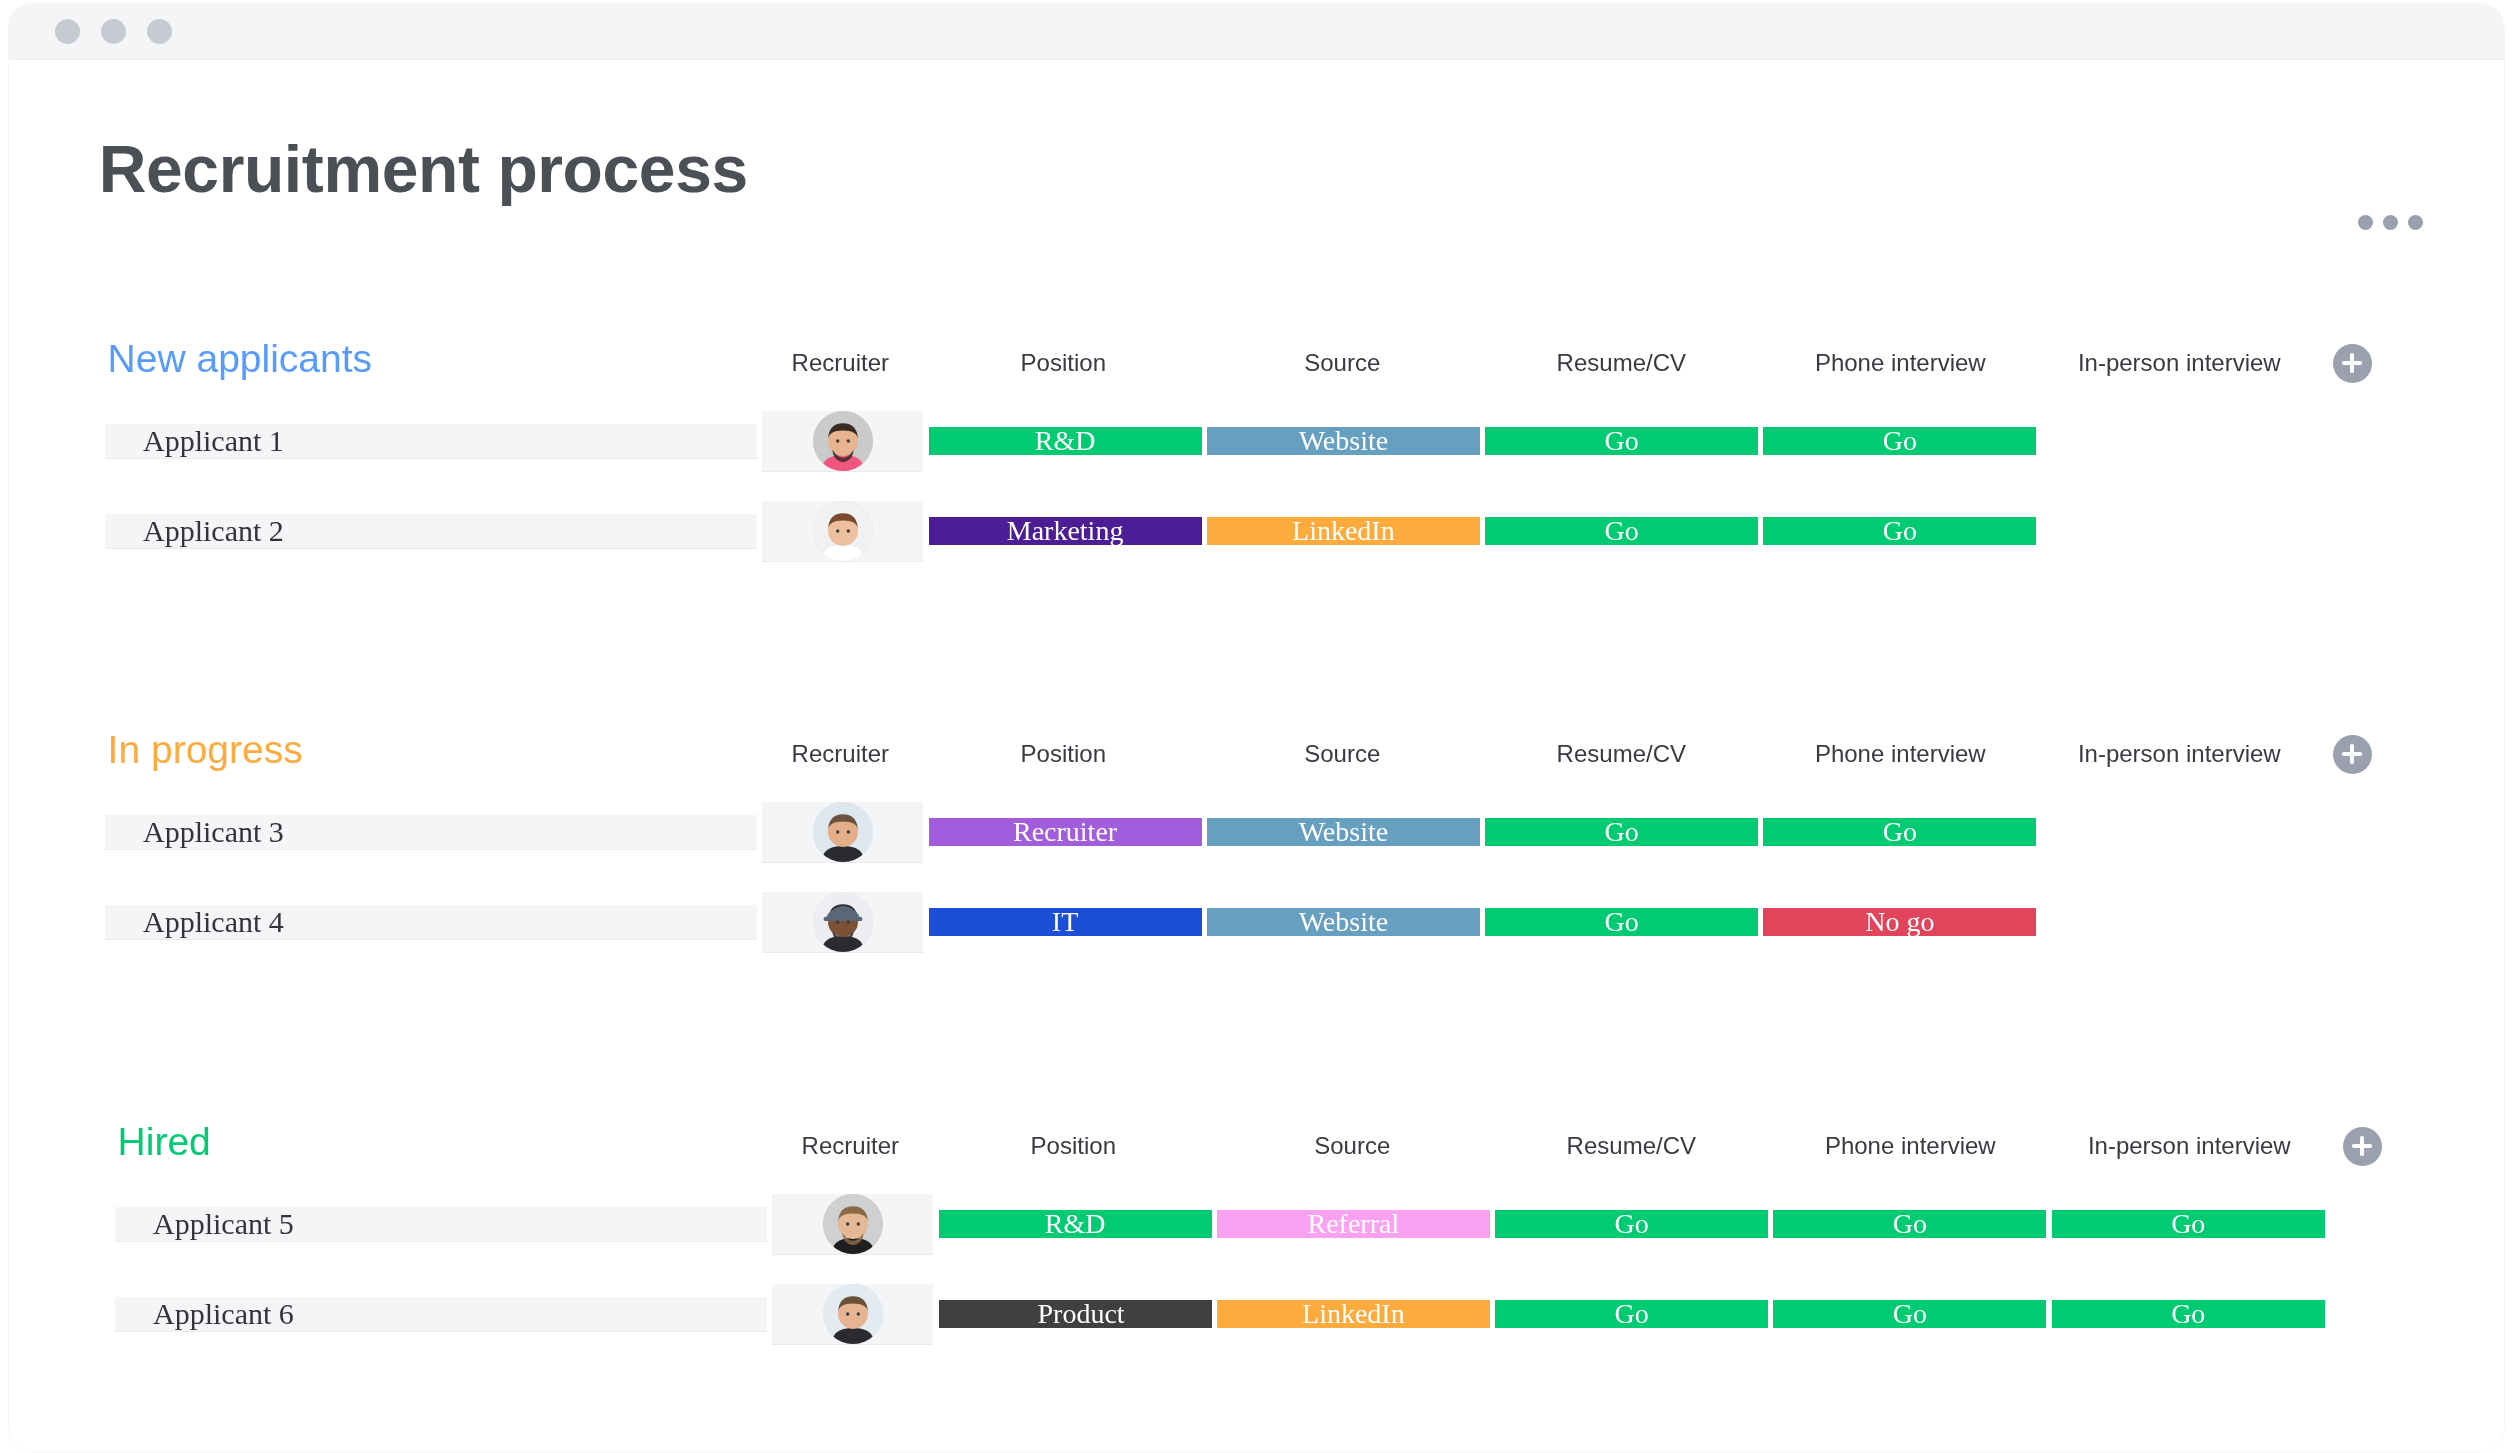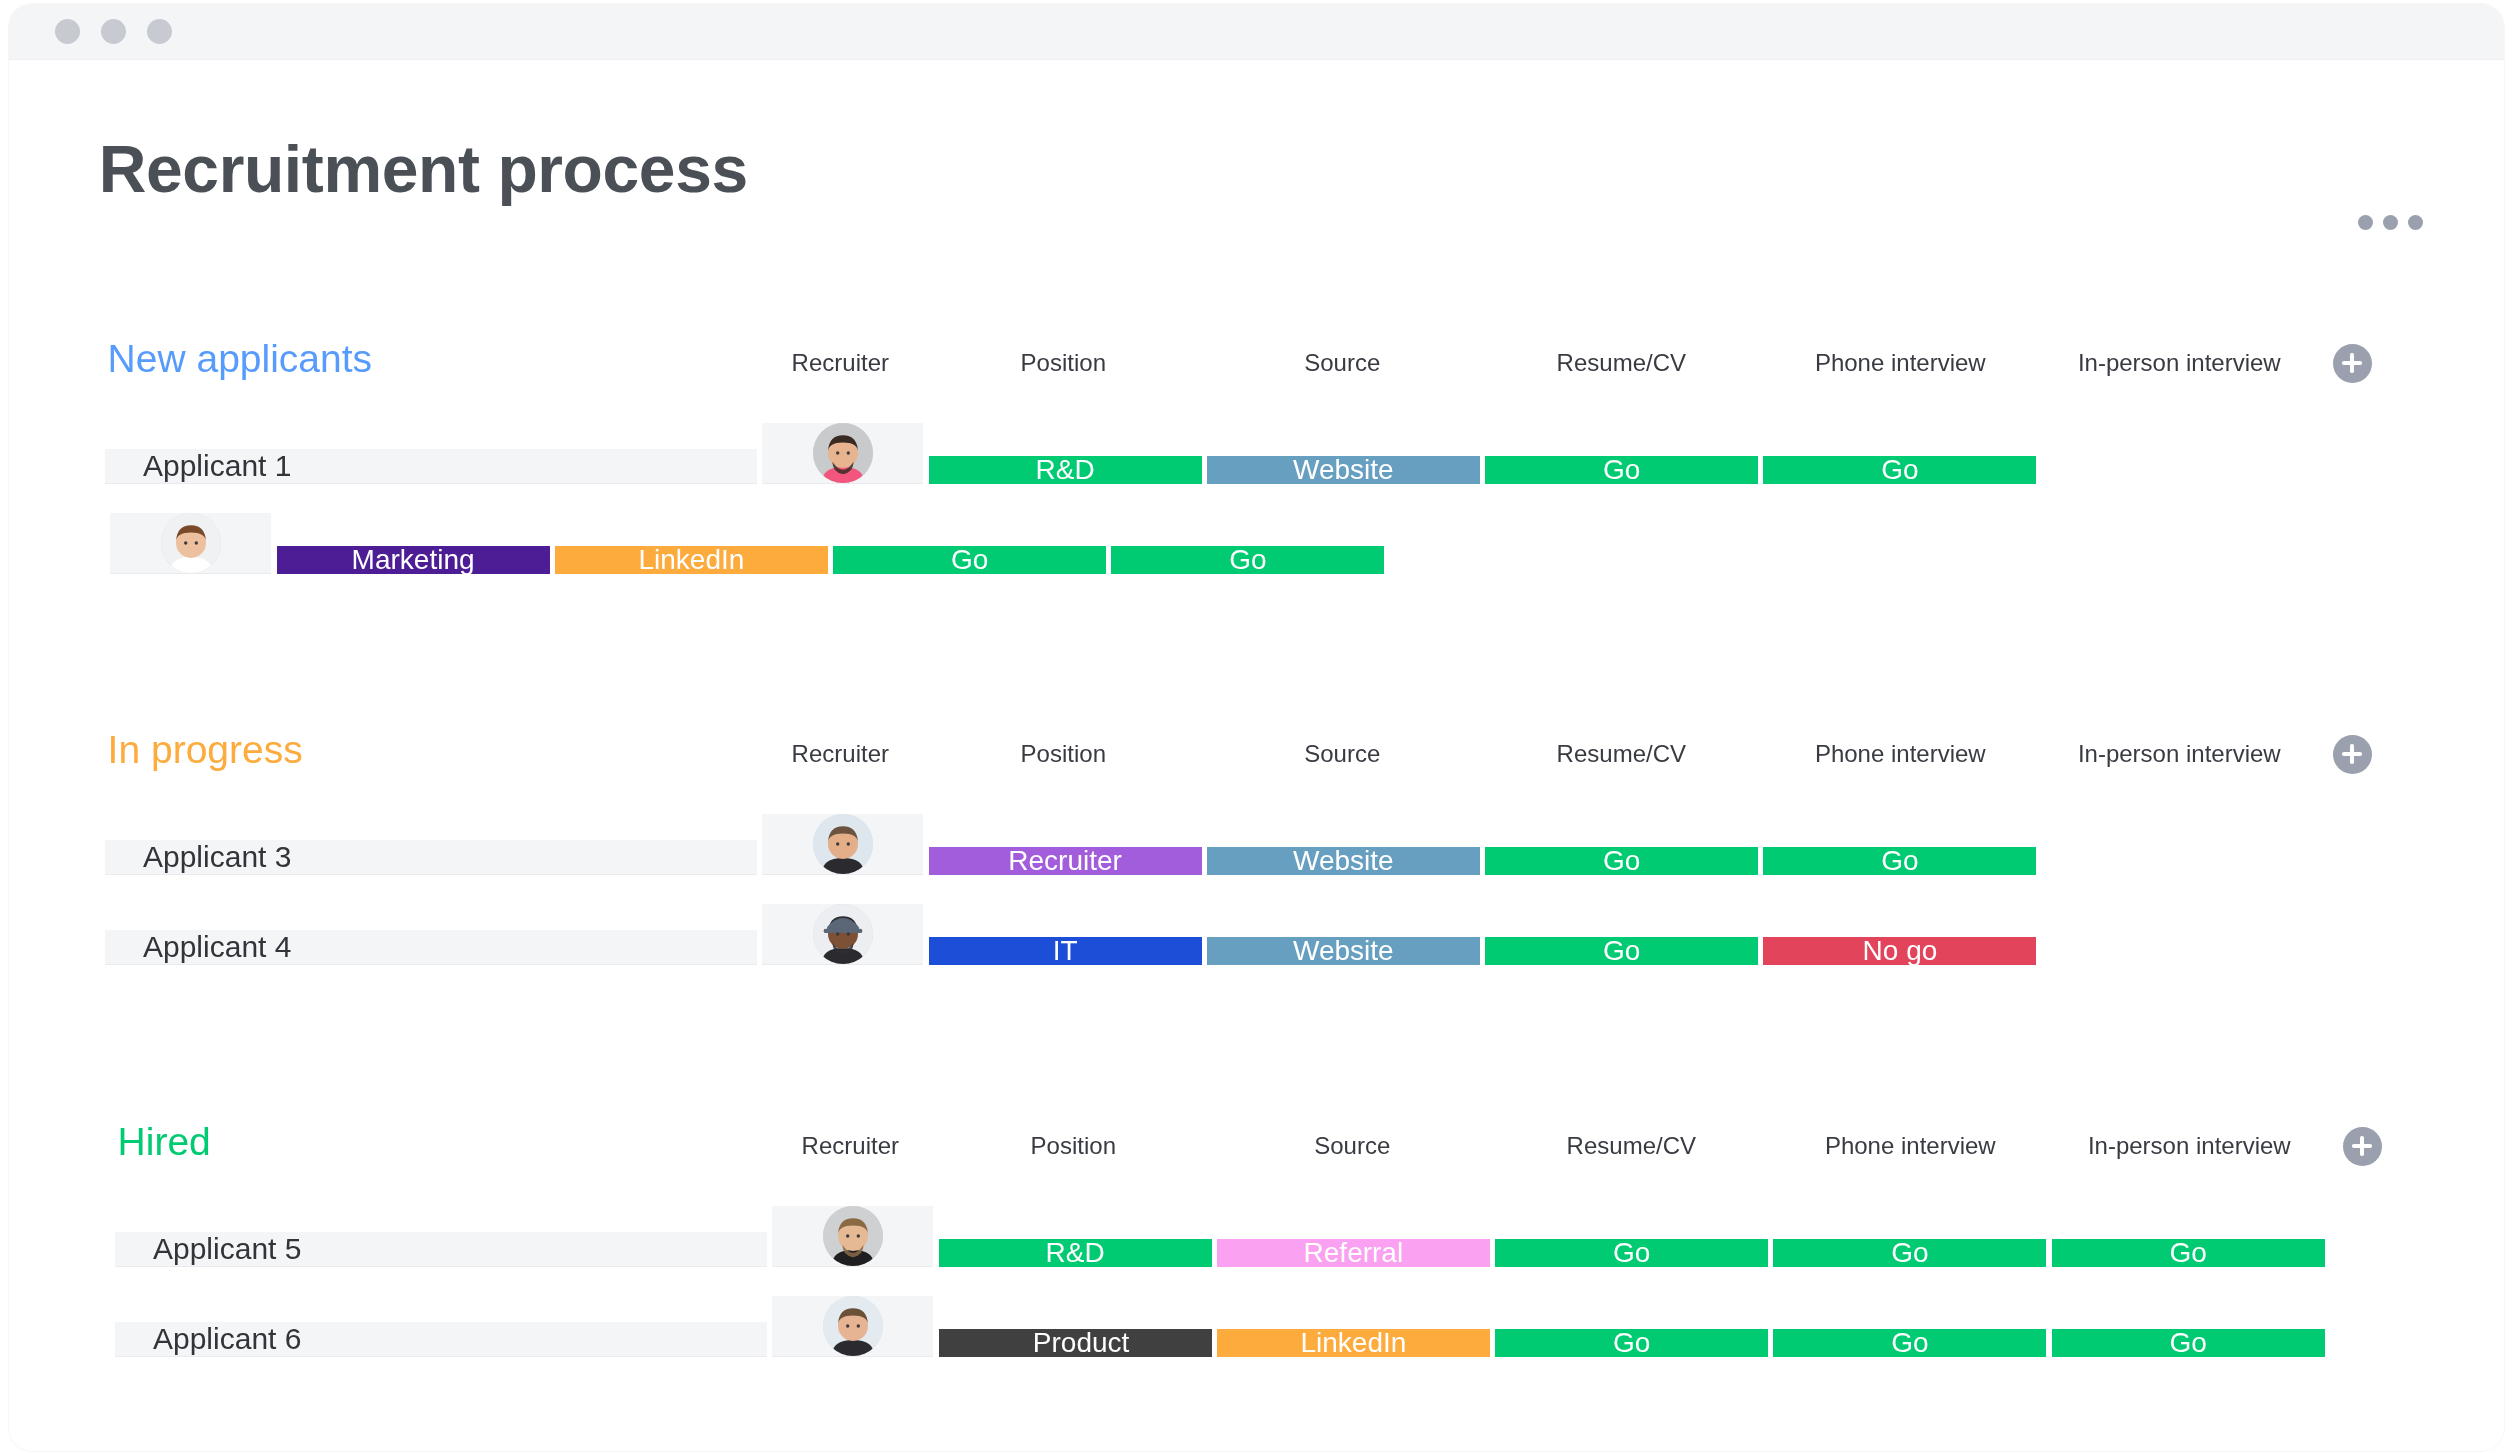--- a/index.html
+++ b/index.html
@@ -147,23 +147,24 @@
     border-radius: 1.8px;
   }
   .add-col::before { left: 9.7px; top: 17.6px; width: 19.4px; height: 3.5px; }
   .add-col::after  { left: 17.6px; top: 9.7px; width: 3.5px;  height: 19.4px; }
 
   
   .rows { position: relative; }
 
   .row {
     display: flex;
-    align-items: flex-end;
+    align-items: center;
     height: 85px;
     margin-bottom: 5.3px;
+    font-family: Liberation Serif, serif;
   }
 
   .accent {
     width: 6.2px;
     flex: 0 0 6.2px;
     border-radius: 0.9px;
   }
 
   .name-cell {
     flex: 0 0 652px;
@@ -278,20 +279,21 @@
                 </div>
                 <div class="chip" style="background: rgb(0, 202, 114);">R&amp;D</div>
                 <div class="chip" style="background: rgb(103, 159, 193);">Website</div>
                 <div class="chip" style="background: rgb(0, 202, 114);">Go</div>
                 <div class="chip" style="background: rgb(0, 202, 114);">Go</div>
                 <div class="chip empty-chip" style="background: rgb(195, 198, 207);"></div>
                 <div class="tail-cell"></div>
               </div>
               <div class="row">
                 <div class="accent" style="background: rgb(87, 155, 252);"></div>
+                <div class="name-cell">Applicant 2</div>
                 <div class="avatar-cell">
                   <div class="avatar">
                     <svg viewBox="0 0 68 68" xmlns="http://www.w3.org/2000/svg">
     <rect width="68" height="68" fill="#f0f1f3"></rect>
     <path d="M10 68 Q10 50 34 50 Q58 50 58 68 Z" fill="#ffffff"></path>
     <circle cx="34" cy="34" r="17" fill="#edc0a0"></circle>
     <path d="M17 32 Q18 14 34 14 Q50 14 51 32 Q50 22 34 22 Q18 22 17 32 Z" fill="#7a4a2b"></path>
 
     <circle cx="28" cy="34" r="1.9" fill="#3a3a3a"></circle>
     <circle cx="40" cy="34" r="1.9" fill="#3a3a3a"></circle>

